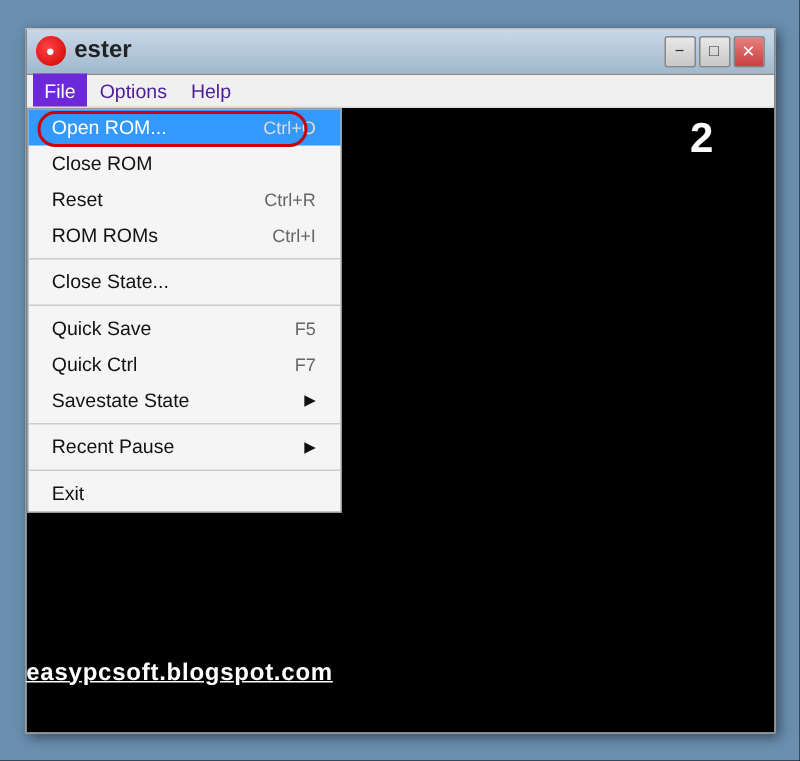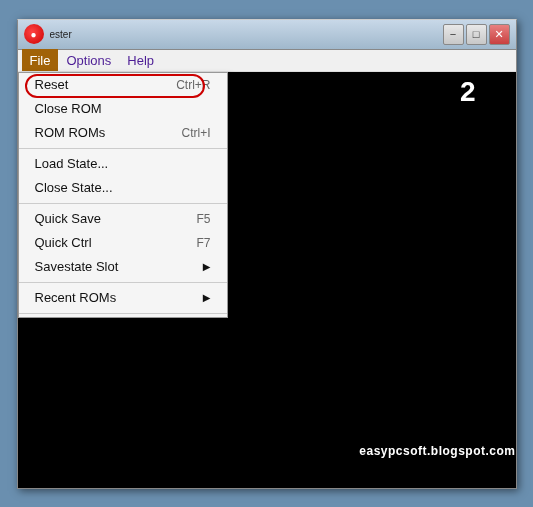--- a/index.html
+++ b/index.html
@@ -43,23 +43,23 @@
       background: radial-gradient(circle at 40% 40%, #ff4444, #cc0000);
       border-radius: 50%;
       display: flex;
       align-items: center;
       justify-content: center;
       font-size: 10px;
       color: white;
       font-weight: bold;
     }
     .title-text {
-      font-size: 10px;
+      font-size: 16px;
       color: #222;
-      font-weight: normal;
+      font-weight: bold;
     }
     .title-bar-buttons {
       display: flex;
       gap: 2px;
     }
     .title-btn {
       width: 21px;
       height: 21px;
       background: linear-gradient(to bottom, #e8e8e8, #c8c8c8);
       border: 1px solid #888;
@@ -86,21 +86,21 @@
     .menu-item {
       padding: 2px 8px;
       cursor: pointer;
       font-size: 13px;
       color: #4c1d95;
       height: 22px;
       display: flex;
       align-items: center;
     }
     .menu-item.active {
-      background: #a16207;
+      background: #6d28d9;
       color: white;
     }
     .main-area {
       flex: 1;
       display: flex;
       position: relative;
       background: #000;
     }
     .dropdown-menu {
       position: absolute;
@@ -159,25 +159,26 @@
       top: 4px;
       right: 40px;
       color: white;
       font-size: 28px;
       font-weight: bold;
     }
     .watermark {
       position: absolute;
       bottom: 30px;
       left: 0; right: 0;
-      text-align: right;
-      color: white;
-      font-size: 12px;
+      text-align: left;
+      color: white;
+      font-size: 16px;
       font-weight: bold;
       letter-spacing: 0.5px;
+      text-decoration: underline;
     }
   </style>
 </head>
 <body>
 
 <div class="window">
 
   <div class="title-bar">
     <div class="title-bar-left">
       <div class="app-icon">●</div>
@@ -193,70 +194,74 @@
   <div class="menu-bar">
     <div class="menu-item active">File</div>
     <div class="menu-item">Options</div>
     <div class="menu-item">Help</div>
   </div>
 
   <div class="main-area">
 
     <div class="dropdown-menu">
 
+      <div class="menu-entry highlighted">
+        <span>Open ROM...</span>
+        <span class="shortcut">Ctrl+O</span>
+      </div>
 
       <div class="open-rom-circle"></div>
 
+      <div class="menu-entry">
+        <span>Close ROM</span>
+        <span class="shortcut"></span>
+      </div>
       <div class="menu-entry">
         <span>Reset</span>
         <span class="shortcut">Ctrl+R</span>
       </div>
       <div class="menu-entry">
-        <span>Close ROM</span>
-        <span class="shortcut"></span>
-      </div>
-      <div class="menu-entry">
         <span>ROM ROMs</span>
         <span class="shortcut">Ctrl+I</span>
       </div>
 
       <div class="menu-separator"></div>
 
       <div class="menu-entry">
-        <span>Load State...</span>
-        <span class="shortcut"></span>
-      </div>
-      <div class="menu-entry">
         <span>Close State...</span>
         <span class="shortcut"></span>
       </div>
 
       <div class="menu-separator"></div>
 
       <div class="menu-entry">
         <span>Quick Save</span>
         <span class="shortcut">F5</span>
       </div>
       <div class="menu-entry">
         <span>Quick Ctrl</span>
         <span class="shortcut">F7</span>
       </div>
       <div class="menu-entry has-submenu">
-        <span>Savestate Slot</span>
+        <span>Savestate State</span>
         <span class="shortcut"></span>
       </div>
 
       <div class="menu-separator"></div>
 
       <div class="menu-entry has-submenu">
-        <span>Recent ROMs</span>
-        <span class="shortcut"></span>
-      </div>
-
-      <div class="menu-separator"></div>
-
+        <span>Recent Pause</span>
+        <span class="shortcut"></span>
+      </div>
+
+      <div class="menu-separator"></div>
+
+      <div class="menu-entry">
+        <span>Exit</span>
+        <span class="shortcut"></span>
+      </div>
     </div>
 
     <div class="number-2">2</div>
 
     <div class="watermark">easypcsoft.blogspot.com</div>
   </div>
 </div>
 
 </body></html>

